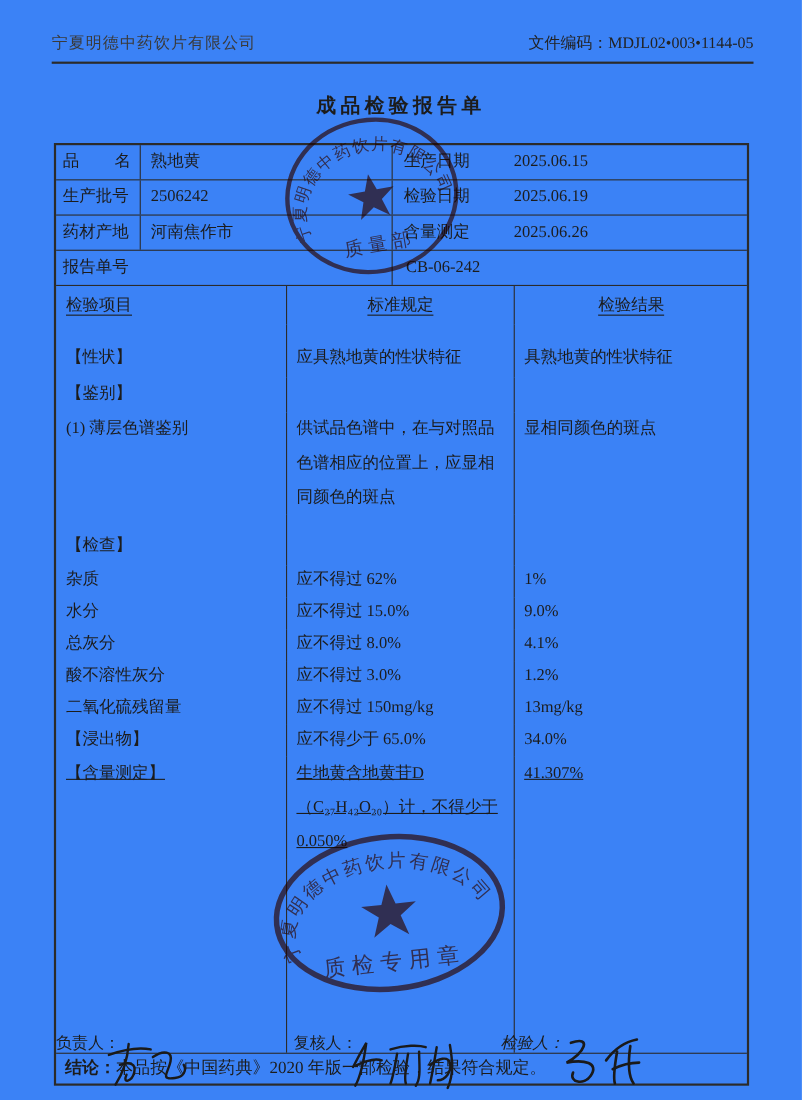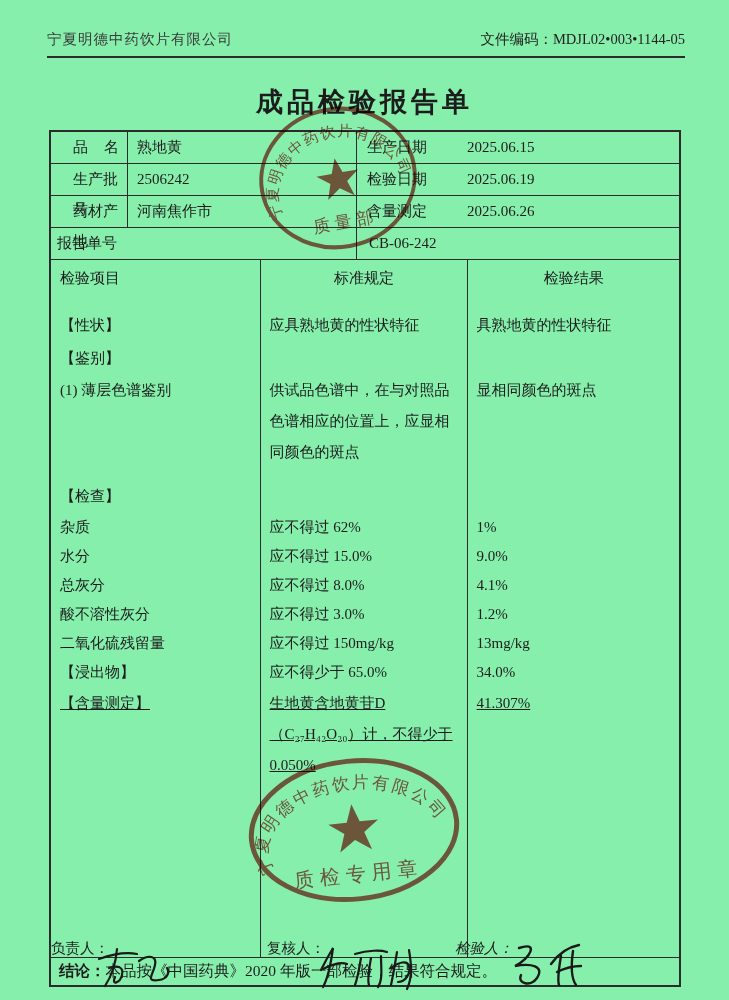--- a/index.html
+++ b/index.html
@@ -1,56 +1,56 @@
 <!DOCTYPE html>
 <html><head>
 <meta charset="utf-8">
 <style>
   html,body { margin:0; padding:0; background:#ffffff; }
   .page {
-    position:relative; width:729px; height:1000px; background:#86efac;
+    position:relative; width:729px; height:1000px; background:#3b82f6;
     font-family:"Liberation Serif","DejaVu Serif",serif; color:#1c1c1c;
     overflow:hidden;
   }
   
   .letterhead {
     position:absolute; left:47px; right:44px; top:30px;
     display:flex; justify-content:space-between; align-items:flex-end;
     font-size:14.5px; padding-bottom:7px; border-bottom:2px solid #2b2b2b;
   }
   .letterhead .company { color:#3a3a3a; letter-spacing:1px; }
   .letterhead .doccode { color:#222; }
   
   .doc-title {
     position:absolute; left:0; top:84px; width:100%; text-align:center;
-    font-size:27px; font-weight:bold; letter-spacing:4px;
+    font-size:18px; font-weight:bold; letter-spacing:4px;
   }
   
   .report-box {
     position:absolute; left:49px; top:130px; width:632px;
     border:2px solid #2b2b2b; box-sizing:border-box; background:transparent;
   }
   
   .info-row { display:flex; height:31px; line-height:30px; border-bottom:1px solid #2b2b2b; font-size:15px; }
   .info-row > div { box-sizing:border-box; }
-  .c-label  { width:77px;  padding-left:22px;  border-right:1px solid #2b2b2b; }
+  .c-label  { width:77px;  padding-left:6px;  border-right:1px solid #2b2b2b; }
   .c-value  { width:229px; padding-left:9px;  border-right:1px solid #2b2b2b; }
   .c-leftwide { width:306px; padding-left:6px; border-right:1px solid #2b2b2b; }
   .c-right  { flex:1; display:flex; }
   .c-label2 { width:88px; padding-left:10px; }
   .c-value2 { flex:1; padding-left:12px; }
   .spread { text-align:justify; text-align-last:justify; padding-right:8px; }
   
   table.main { border-collapse:collapse; table-layout:fixed; width:100%; }
   table.main td { box-sizing:border-box; vertical-align:top; font-size:15px; line-height:31px;
                   padding:0 8px 0 9px; overflow:hidden; }
   table.main td + td { border-left:1px solid #2b2b2b; }
   tr.mhead { height:34px; }
   tr.mhead td { line-height:33px; padding-top:2px; }
-  .hd { text-underline-offset:4px; }
+  .hd { text-decoration:underline; text-underline-offset:4px; }
   .hd-center { text-align:center; }
   tr.rh48 { height:48px; } tr.rh48 td { padding-top:15px; }
   tr.rh32 { height:32px; }
   tr.rh78 { height:78px; }
   tr.rh46 { height:46px; } tr.rh46 td { padding-top:13px; }
   tr.rh29 { height:29px; } tr.rh29 td { line-height:27px; }
   tr.rh64 { height:64px;text-decoration:underline; }
   tr.rfill { height:176px; }
   
   .conclusion { border-top:1px solid #2b2b2b; height:27px; line-height:26px;

